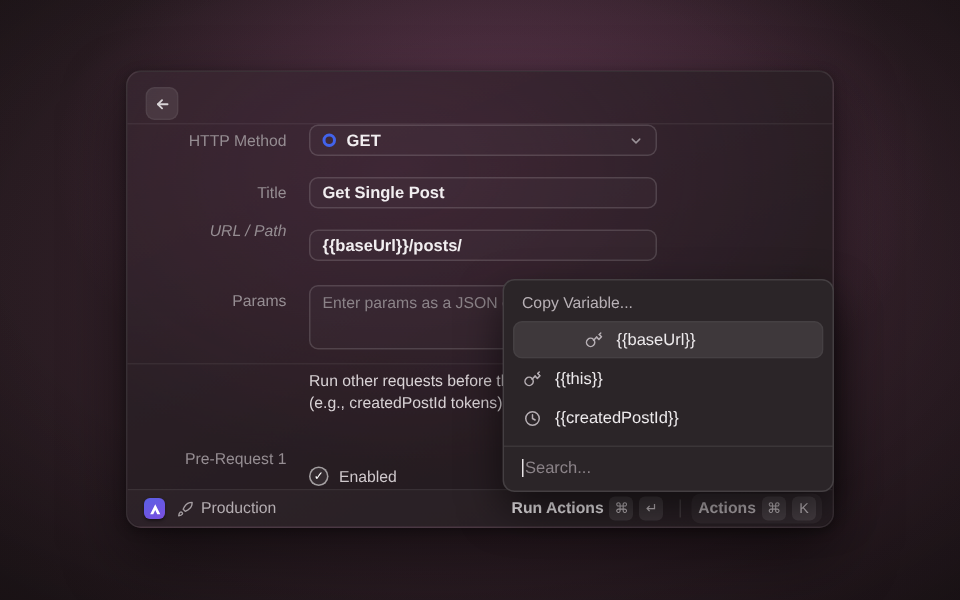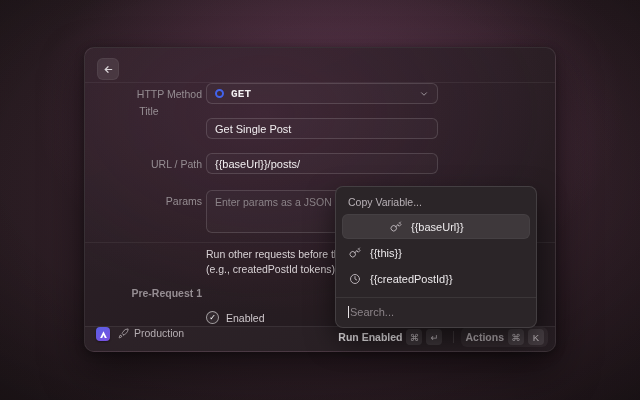--- a/index.html
+++ b/index.html
@@ -17,60 +17,60 @@
       radial-gradient(420px 280px at 38% 22%, rgba(130,66,106,0.20), transparent 70%),
       linear-gradient(155deg, rgba(49,35,43,0.96), rgba(33,25,29,0.97));
     border:1px solid rgba(255,255,255,0.09);
     box-shadow:0 18px 40px rgba(0,0,0,0.50), 0 2px 8px rgba(0,0,0,0.35);
     z-index:2;}
   .back-btn{position:absolute;left:12px;top:10px;width:22px;height:22px;border-radius:6px;
     background:rgba(255,255,255,0.09);border:1px solid rgba(255,255,255,0.05);
     display:flex;align-items:center;justify-content:center;color:#d9d4d7;cursor:pointer;}
   .hdr-divider{position:absolute;left:0;right:0;top:34px;height:1px;background:rgba(255,255,255,0.06);}
   .sec-divider{position:absolute;left:0;right:0;top:194px;height:1px;background:rgba(255,255,255,0.06);}
-  .flabel{position:absolute;left:0;width:106px;text-align:right;font-size:10.5px;color:#958d92;white-space:nowrap;margin-left:11px;}
+  .flabel{position:absolute;left:0;width:106px;text-align:right;font-size:10.5px;color:#958d92;white-space:nowrap;}
   .control{position:absolute;left:121px;width:232px;height:21px;border-radius:6px;
     border:1px solid rgba(255,255,255,0.14);background:rgba(255,255,255,0.02);
     display:flex;align-items:center;gap:7px;padding:0 8px;font-size:11px;color:#f1eef0;}
   .control .grow{flex:1;}
   .ring{width:9px;height:9px;border-radius:50%;flex:0 0 auto;}
   .ring.blue{border:2px solid #4263eb;}
   .ring.gray{border:1.5px solid #9a9298;}
   .chev{color:#9a9298;flex:0 0 auto;display:flex;}
-  .val{font-weight:600;letter-spacing:0.1px;font-family:Liberation Mono, monospace;}
-  .textin{background:transparent;border:none;outline:none;color:#f1eef0;font-size:11px;width:100%;padding:0;font-weight:400;}
+  .val{font-weight:600;letter-spacing:0.1px;}
+  .textin{background:transparent;border:none;outline:none;color:#f1eef0;font-size:11px;width:100%;padding:0;font-weight:700;}
   .params-area{position:absolute;left:121px;top:142px;width:232px;height:43px;border-radius:6px;
     border:1px solid rgba(255,255,255,0.14);background:rgba(255,255,255,0.02);padding:5px 8px;}
   .params-area textarea{width:100%;height:100%;background:transparent;border:none;outline:none;resize:none;
     font-size:10.5px;color:#f1eef0;padding:0;}
   .params-area textarea::placeholder{color:#8b8388;}
   .desc{position:absolute;left:121px;top:199px;font-size:10.5px;line-height:15px;color:#d8d2d5;white-space:nowrap;}
   .enabled-row{position:absolute;left:121px;top:263px;display:flex;align-items:center;gap:7px;}
   .checkbox{width:13px;height:13px;border-radius:50%;border:1px solid rgba(255,255,255,0.55);
     display:flex;align-items:center;justify-content:center;color:#fff;font-size:8px;cursor:pointer;background:rgba(255,255,255,0.06);}
   .enabled-label{font-size:10.5px;color:#cfc8cc;}
   
-  .popup{position:absolute;left:250px;top:138px;width:202px;border-radius:8px;
+  .popup{position:absolute;left:250px;top:138px;width:221px;border-radius:8px;
     background:#2b2528;border:1px solid rgba(255,255,255,0.12);
     box-shadow:0 12px 28px rgba(0,0,0,0.55);z-index:5;}
   .popup-header{padding:9px 12px 6px 12px;font-size:10.5px;color:#b8b1b6;font-weight:500;}
   .popup-items{padding:0 6px;}
   .popup-item{height:25px;border-radius:6px;display:flex;align-items:center;gap:9px;padding:0 7px;
     font-size:11px;color:#edeaec;font-weight:500;cursor:pointer;margin-bottom:1px;}
   .popup-item.selected{background:rgba(255,255,255,0.09);border:1px solid rgba(255,255,255,0.04);padding-left:47px;}
   .popup-item .picon{display:flex;color:#b6afb4;flex:0 0 auto;}
   .popup-divider{height:1px;background:rgba(255,255,255,0.08);margin-top:6px;}
   .popup-search{display:flex;align-items:flex-end;padding:8px 12px 9px 12px;}
   .caret{width:1px;height:12px;background:#e8e4e6;margin-right:1px;}
   .popup-search input{background:transparent;border:none;outline:none;font-size:11px;color:#ece9eb;width:100%;padding:0;}
   .popup-search input::placeholder{color:#8b8388;}
   
   .footer{position:absolute;left:0;right:0;bottom:0;height:25px;border-top:1px solid rgba(255,255,255,0.07);
     background:rgba(255,255,255,0.025);border-radius:0 0 10px 10px;
-    display:flex;align-items:flex-start;padding:0 7px 0 11px;}
+    display:flex;align-items:center;padding:0 7px 0 11px;}
   .app-icon{width:14px;height:14px;border-radius:4px;background:linear-gradient(150deg,#5a60e4,#7a4fe0);
     display:flex;align-items:center;justify-content:center;flex:0 0 auto;box-shadow:0 1px 2px rgba(0,0,0,0.4);}
   .env{display:flex;align-items:center;gap:5px;margin-left:8px;color:#b4adb1;font-size:10.5px;cursor:pointer;}
   .footer-right{margin-left:auto;display:flex;align-items:center;gap:7px;}
   .fbtn{display:flex;align-items:center;gap:4px;padding:2px 4px;border-radius:6px;cursor:pointer;}
   .fbtn.actions{background:rgba(255,255,255,0.05);}
   .fbtn .blabel{font-size:10.5px;font-weight:700;color:#efebee;}
   .fbtn.actions .blabel{color:#b9b2b6;font-weight:600;}
   .key{min-width:16px;height:16px;border-radius:4px;background:rgba(255,255,255,0.10);
     display:flex;align-items:center;justify-content:center;font-size:9.5px;color:#c3bcc0;padding:0 3px;}
@@ -97,43 +97,43 @@
     <div class="control" style="top:35px;cursor:pointer;">
       <span class="ring blue"></span>
       <span class="val grow">GET</span>
       <span class="chev">
         <svg width="10" height="10" viewBox="0 0 24 24" fill="none" stroke="currentColor" stroke-width="2.4" stroke-linecap="round" stroke-linejoin="round">
             <path d="m6 9 6 6 6-6"></path>
           </svg>
       </span>
     </div>
 
-    <div class="flabel" style="top:57px;text-align:center;">Title</div>
+    <div class="flabel" style="top:75px;">Title</div>
     <div class="control" style="top:70px;">
       <input class="textin" value="Get Single Post" style="">
     </div>
 
-    <div class="flabel" style="top:110px;">URL / Path</div>
+    <div class="flabel" style="top:100px;font-style:italic;">URL / Path</div>
     <div class="control" style="top:105px;">
       <input class="textin" value="{{baseUrl}}/posts/" style="">
     </div>
 
     <div class="flabel" style="top:147px;">Params</div>
     <div class="params-area">
       <textarea placeholder="Enter params as a JSON object" style=""></textarea>
     </div>
 
     <div class="sec-divider"></div>
 
     <div class="desc">
       <div>Run other requests before this one</div>
       <div>(e.g., createdPostId tokens)</div>
     </div>
 
-    <div class="flabel" style="top:239px;font-weight:bold;">Pre-Request 1</div>
+    <div class="flabel" style="top:252px;">Pre-Request 1</div>
 
     <div class="enabled-row">
       <span class="checkbox">✓</span>
       <span class="enabled-label">Enabled</span>
     </div>
 
     <div class="popup">
       <div class="popup-header">Copy Variable...</div>
       <div class="popup-items">
         <div class="popup-item selected">
@@ -185,21 +185,21 @@
         <span style="display:flex;color:#a49da1;">
           <svg width="11" height="11" viewBox="0 0 24 24" fill="none" stroke="currentColor" stroke-width="2" stroke-linecap="round" stroke-linejoin="round">
               <path d="M4.5 16.5c-1.5 1.26-2 5-2 5s3.74-.5 5-2c.71-.84.7-2.13-.09-2.91a2.18 2.18 0 0 0-2.91-.09z"></path>
               <path d="m12 15-3-3a22 22 0 0 1 2-3.95A12.88 12.88 0 0 1 22 2c0 2.72-.78 7.5-6 11a22.35 22.35 0 0 1-4 2z"></path>
             </svg>
         </span>
         <span>Production</span>
       </span>
       <div class="footer-right">
         <div class="fbtn">
-          <span class="blabel">Run Enabled</span>
+          <span class="blabel">Run Actions</span>
           <span class="key">⌘</span>
           <span class="key">↵</span>
         </div>
         <div class="vsep"></div>
         <div class="fbtn actions">
           <span class="blabel">Actions</span>
           <span class="key">⌘</span>
           <span class="key">K</span>
         </div>
       </div>

